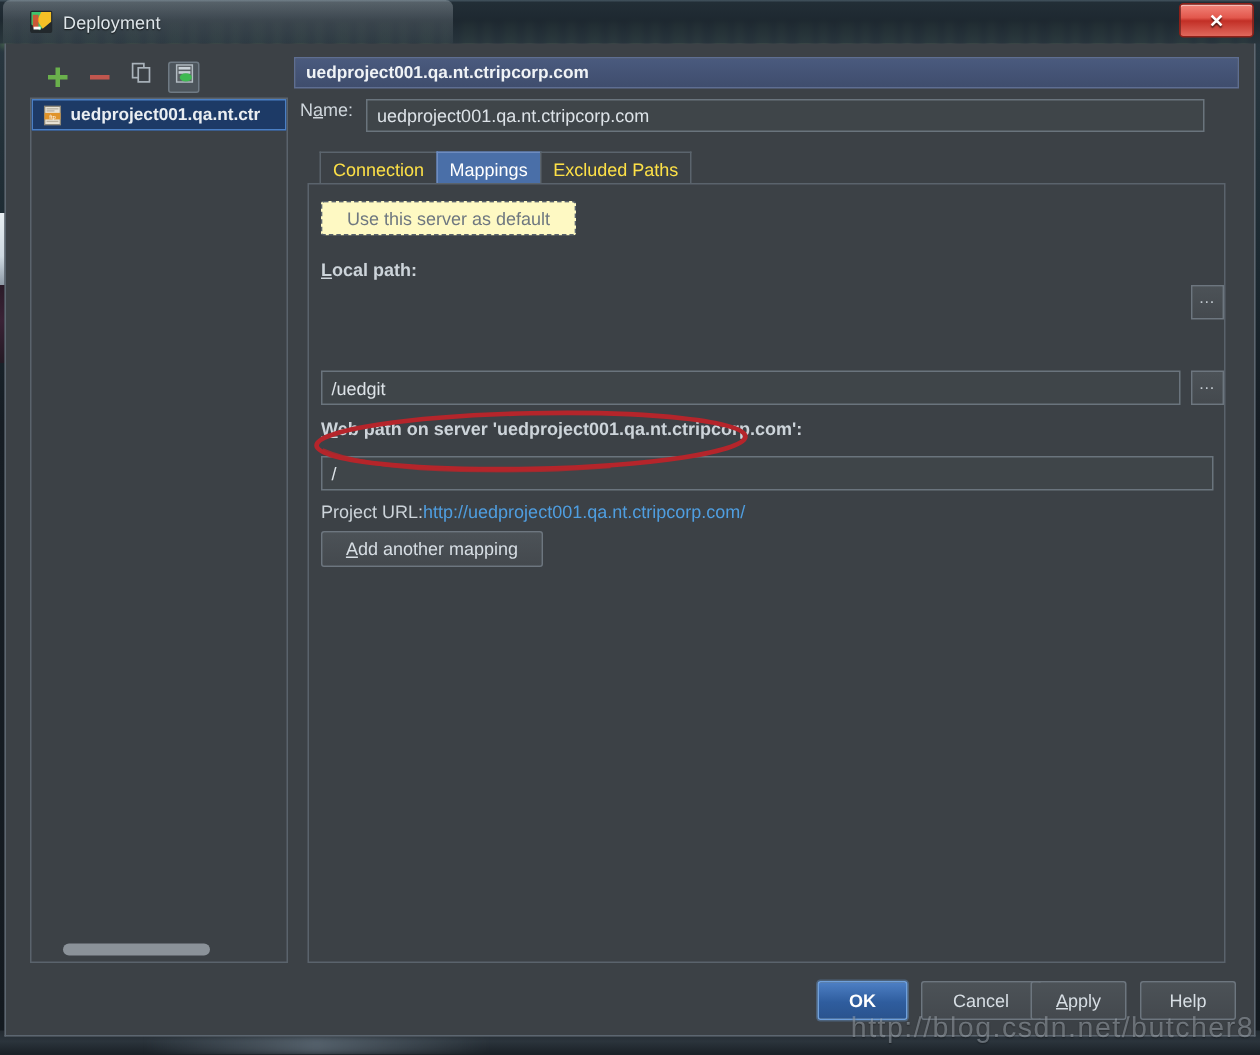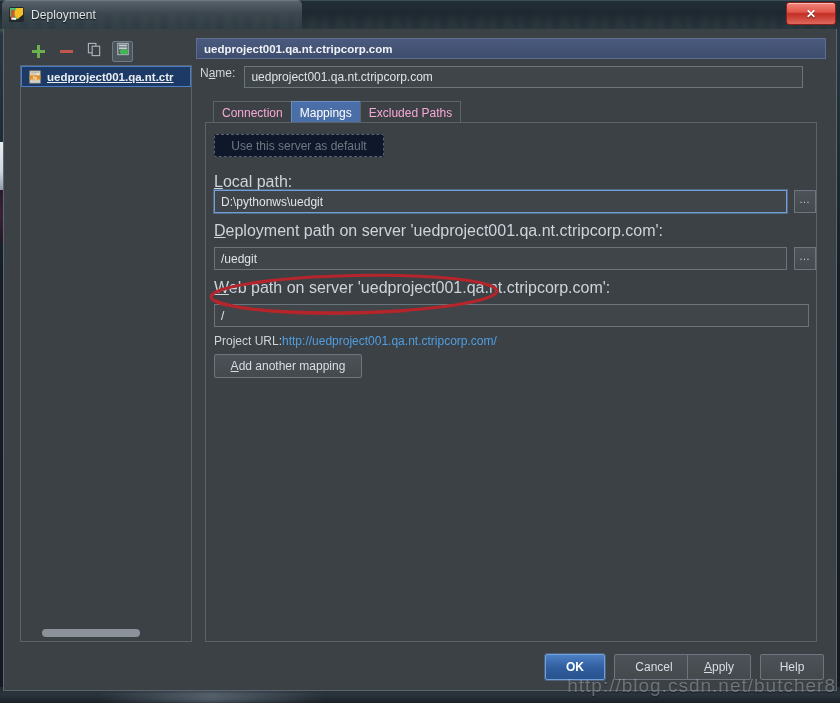--- a/index.html
+++ b/index.html
@@ -80,21 +80,21 @@
     background: linear-gradient(180deg, rgba(34,46,54,.93) 0%, rgba(28,38,46,.90) 48%, rgba(40,52,60,.86) 100%);
     box-shadow: inset 0 1px 0 rgba(160,190,210,.22);
   }
   .title-wrap {
     position: absolute;
     left: 2px; top: 0;
     width: 300px; height: 29px;
     display: flex;
     align-items: center;
     gap: 7px;
-    padding-left: 7px;
+    padding-left: 18px;
     box-sizing: border-box;
     background: linear-gradient(180deg, rgba(216,224,230,.30) 0%, rgba(190,200,210,.16) 55%, rgba(150,165,178,.06) 100%);
     border-radius: 5px 5px 0 0;
   }
   .app-icon {
     position: relative;
     width: 15px; height: 15px;
     flex: 0 0 auto;
   }
   .app-icon svg { display: block; }
@@ -202,21 +202,20 @@
   .tree-row .ftp-ico {
     width: 14px; height: 14px;
     flex: 0 0 auto;
   }
   .tree-row-label {
     font-size: 11.5px;
     font-weight: bold;
     color: #eaeef2;
     white-space: nowrap;
     overflow: hidden;
-    text-decoration: underline;
   }
   .hscroll-track {
     position: absolute;
     left: 1px; bottom: 1px;
     width: 168px; height: 14px;
     background: #3c4146;
   }
   .hscroll-thumb {
     position: absolute;
     left: 20px; top: 3px;
@@ -290,21 +289,21 @@
     display: flex;
     align-items: flex-end;
     height: 22px;
   }
   .tab {
     height: 22px;
     padding: 0 8px;
     display: flex;
     align-items: center;
     font-size: 12px;
-    color: #f9a8d4;
+    color: #fde047;
     box-sizing: border-box;
     border: 1px solid #5b646d;
     border-bottom: none;
     background: #3c4146;
     cursor: pointer;
     white-space: nowrap;
   }
   .tab + .tab { margin-left: -1px; }
   .tab.active {
     background: #4a6fa8;
@@ -330,29 +329,30 @@
     font-size: 12px;
     color: #d7dee4;
     display: inline-flex;
     align-items: center;
     justify-content: center;
     cursor: pointer;
     white-space: nowrap;
   }
   .btn.disabled {
     color: #6f7880;
-    background: #0f172a;
+    background: #fef9c3;
     border: 1px dashed #5a636c;
     cursor: default;
   }
 
   .field-label {
-    font-size: 16px;
+    font-size: 12px;
     color: #cdd4da;
     white-space: nowrap;
+    font-weight: bold;
   }
 
   .browse-btn {
     width: 22px; height: 22px;
     box-sizing: border-box;
     background: linear-gradient(180deg,#4c5257 0%, #44494e 100%);
     border: 1px solid #6d767f;
     display: flex;
     align-items: center;
     justify-content: center;
@@ -519,24 +519,22 @@
           <div class="tab">Connection</div>
           <div class="tab active">Mappings</div>
           <div class="tab">Excluded Paths</div>
         </div>
 
         <div class="tabcontent">
 
           <div class="btn disabled" style="position:absolute; left:8px; top:11px; width:170px; height:23px;">Use this server as default</div>
 
           <span class="field-label" style="position:absolute; left:8px; top:50px;"><span class="u">L</span>ocal path:</span>
-          <span class="textfield focused" style="position:absolute; left:8px; top:67px; width:573px; height:23px;">D:\pythonws\uedgit</span>
           <span class="browse-btn" style="position:absolute; left:588px; top:67px; height:23px;">…</span>
 
-          <span class="field-label" style="position:absolute; left:8px; top:99px;"><span class="u">D</span>eployment path on server 'uedproject001.qa.nt.ctripcorp.com':</span>
           <span class="textfield" style="position:absolute; left:8px; top:124px; width:573px; height:23px;">/uedgit</span>
           <span class="browse-btn" style="position:absolute; left:588px; top:124px; height:23px;">…</span>
 
           <span class="field-label" style="position:absolute; left:8px; top:156px;"><span class="u">W</span>eb path on server 'uedproject001.qa.nt.ctripcorp.com':</span>
           <span class="textfield" style="position:absolute; left:8px; top:181px; width:595px; height:23px;">/</span>
 
           <div class="proj-url-row" style="left:8px; top:211px;">
             <span>Project URL:</span><a>http://uedproject001.qa.nt.ctripcorp.com/</a>
           </div>
 

